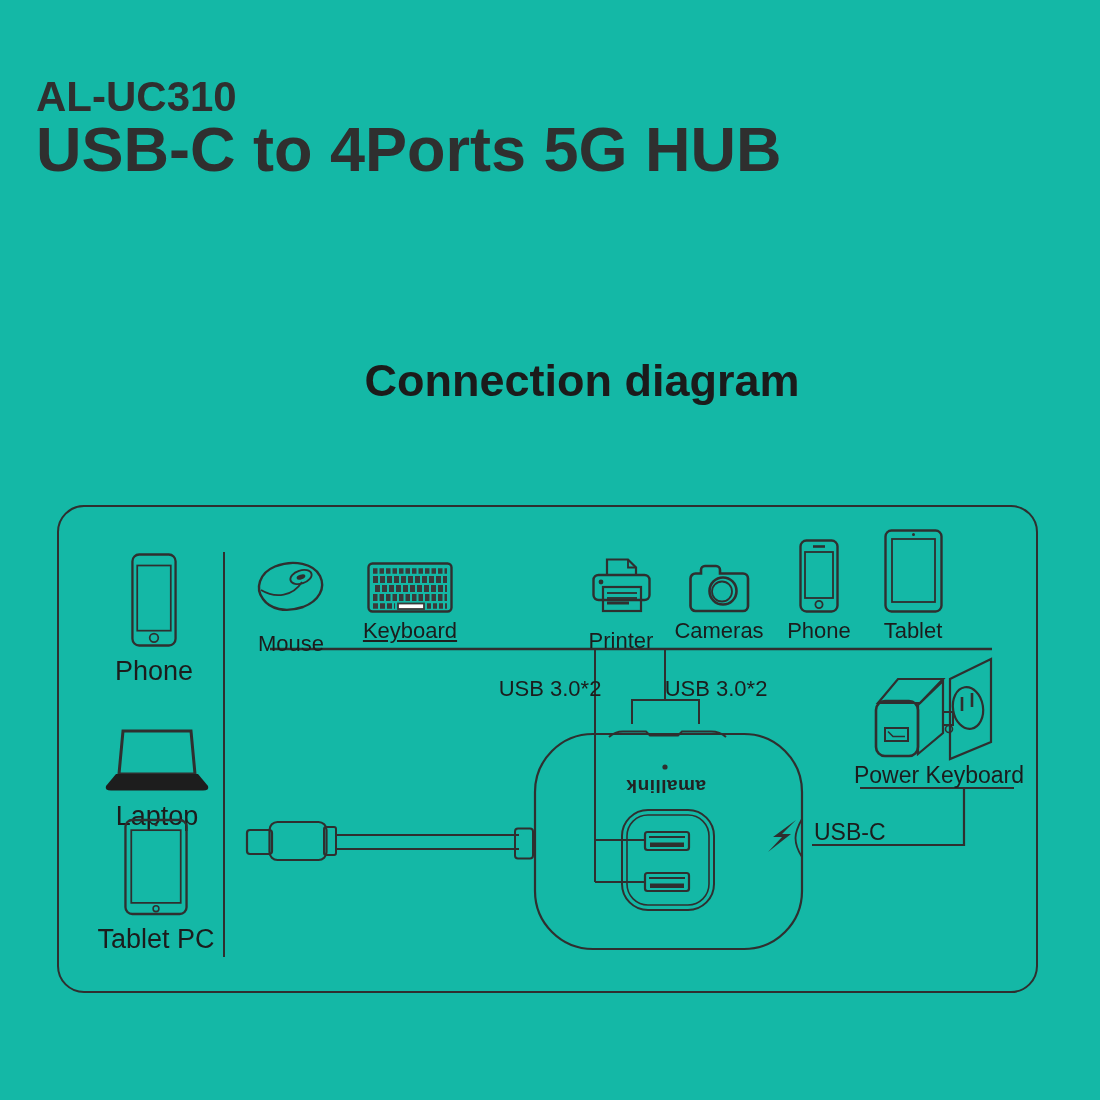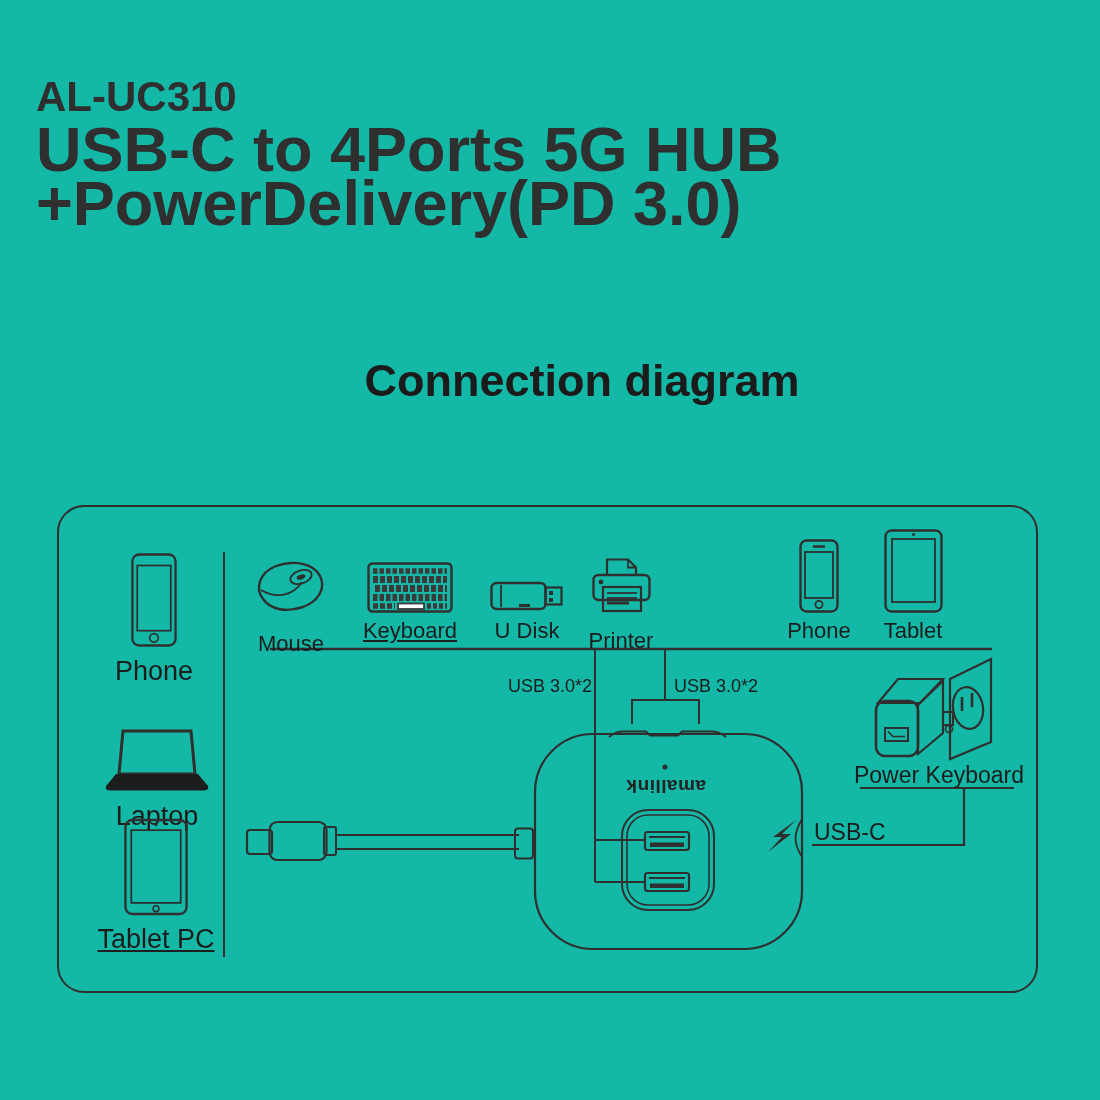--- a/index.html
+++ b/index.html
@@ -17,37 +17,36 @@
            border:2px solid #2f2f2f;border-radius:27px;}
   .lines-svg{position:absolute;left:0;top:0;width:977px;height:484px;}
   
   .device{position:absolute;top:20px;width:150px;display:flex;flex-direction:column;align-items:center;}
   .icon-slot{height:86px;display:flex;align-items:flex-end;justify-content:center;}
   .dev-label{margin-top:5px;font-size:22px;color:#1c1c1c;white-space:nowrap;text-align:center;}
   .ldevice{position:absolute;width:150px;display:flex;flex-direction:column;align-items:center;gap:8px;}
   .ldev-label{font-size:27px;color:#1c1c1c;white-space:nowrap;text-align:center;}
   .divider{position:absolute;left:164px;top:45px;width:2px;height:405px;background:#2f2f2f;}
   
-  .flabel{position:absolute;font-size:18px;color:#1c1c1c;white-space:nowrap;transform:translateX(-50%);}
+  .flabel{position:absolute;font-size:22px;color:#1c1c1c;white-space:nowrap;transform:translateX(-50%);}
   .usbc-label{position:absolute;left:755px;top:312px;font-size:23px;color:#1c1c1c;white-space:nowrap;text-align:center;}
   .pa-label{position:absolute;left:880px;top:255px;font-size:23px;transform:translateX(-50%);white-space:nowrap;color:#1c1c1c;}
   .brand{position:absolute;left:607px;top:279px;transform:translate(-50%,-50%) rotate(180deg);
          font-size:19px;font-weight:700;color:#222;letter-spacing:.5px;white-space:nowrap;}
   svg{display:block;}
   .st{stroke:#2f2f2f;fill:none;}
 </style>
 </head>
 <body>
 
 <div class="page">
 
   <div class="title-block">
     <div class="title-model">AL-UC310</div>
     <div class="title-line">USB-C to 4Ports 5G HUB</div>
-    <div class="title-line">+PowerDelivery(PD 3.0)</div>
   </div>
 
   <div class="heading">Connection diagram</div>
 
   <div class="diagram">
 
     <svg class="lines-svg" viewBox="0 0 977 484">
 
       <path class="st" d="M211,142 H933" stroke-width="2.5"></path>
 
@@ -115,21 +114,21 @@
     </div>
 
     <div class="ldevice" style="left:23px;top:190px;margin-top:32px;">
       <svg width="106" height="64" viewBox="0 0 106 64">
         <polygon points="19,2 87,2 91,45 15,45" fill="#fff" class="st" stroke-width="3"></polygon>
         <path d="M12,45 H94 L104,57 Q105.5,61.5 99,61.5 H7 Q0.5,61.5 2,57 Z" fill="#1d1d1d"></path>
       </svg>
       <div class="ldev-label">Laptop</div>
     </div>
 
-    <div class="ldevice" style="left:22px;top:311px;text-decoration:underline;">
+    <div class="ldevice" style="left:22px;top:311px;">
       <svg width="64" height="98" viewBox="0 0 66 100">
         <rect x="1.5" y="1.5" width="63" height="97" rx="7" fill="#fff" class="st" stroke-width="2.4"></rect>
         <rect x="7.5" y="12" width="51" height="75" fill="#fff" class="st" stroke-width="1.8"></rect>
         <circle cx="33" cy="93" r="3" fill="#fff" class="st" stroke-width="1.6"></circle>
         <circle cx="33" cy="6.5" r="1.6" fill="#2f2f2f"></circle>
       </svg>
       <div class="ldev-label">Tablet PC</div>
     </div>
 
     <div class="device" style="left:157px;gap:13px;">
@@ -153,50 +152,47 @@
           <line x1="8" y1="26.5" x2="80" y2="26.5" stroke="#3a3a3a" stroke-width="7" stroke-dasharray="5 2"></line>
           <line x1="6" y1="35.5" x2="80" y2="35.5" stroke="#3a3a3a" stroke-width="7" stroke-dasharray="4.5 2"></line>
           <line x1="6" y1="44" x2="28" y2="44" stroke="#3a3a3a" stroke-width="5.5" stroke-dasharray="5 2"></line>
           <rect x="31" y="41.5" width="26" height="5.5" fill="#fff" stroke="#3a3a3a" stroke-width="1.8"></rect>
           <line x1="60" y1="44" x2="80" y2="44" stroke="#3a3a3a" stroke-width="5.5" stroke-dasharray="4 2"></line>
         </svg>
       </div>
       <div class="dev-label">Keyboard</div>
     </div>
 
-    <div class="device" style="left:393px;">
-      <div class="icon-slot">
-        <svg width="74" height="34" viewBox="0 0 74 34">
-          <rect x="1.5" y="4" width="54" height="26" rx="5" fill="#fff" class="st" stroke-width="2.4"></rect>
-          <line x1="11" y1="6" x2="11" y2="28" class="st" stroke-width="1.8"></line>
-          <rect x="29" y="25" width="11" height="3" fill="#2f2f2f"></rect>
-          <rect x="55.5" y="8.5" width="16" height="17" fill="#fff" class="st" stroke-width="2.2"></rect>
-          <rect x="59" y="12" width="4" height="4" fill="#2f2f2f"></rect>
-          <rect x="59" y="19" width="4" height="4" fill="#2f2f2f"></rect>
-        </svg>
-      </div>
-      <div class="dev-label">U Disk</div>
-    </div>
 
     <div class="device" style="left:487px;gap:10px;">
       <div class="icon-slot">
         <svg width="59" height="56" viewBox="0 0 59 56">
           <path d="M15,18 V2.5 H36 L44,10.5 V18" fill="#fff" class="st" stroke-width="2.2"></path>
           <path d="M36,2.5 V10.5 H44" class="st" stroke-width="1.8"></path>
           <rect x="1.5" y="18" width="56" height="25" rx="5" fill="#fff" class="st" stroke-width="2.4"></rect>
           <circle cx="9" cy="25" r="2.4" fill="#2f2f2f"></circle>
           <rect x="11" y="30" width="38" height="24" fill="#fff" class="st" stroke-width="2.2"></rect>
           <line x1="15" y1="36" x2="45" y2="36" class="st" stroke-width="1.8"></line>
           <line x1="15" y1="41" x2="45" y2="41" class="st" stroke-width="1.8"></line>
           <line x1="15" y1="46" x2="37" y2="46" stroke="#2f2f2f" stroke-width="3"></line>
         </svg>
       </div>
       <div class="dev-label">Printer</div>
     </div>
 
+    <div class="device" style="left:585px;">
+      <div class="icon-slot">
+        <svg width="61" height="49" viewBox="0 0 61 49">
+          <path d="M1.5,14.5 a5,5 0 0 1 5,-5 H12 V6 a4,4 0 0 1 4,-4 h11 a4,4 0 0 1 4,4 v3.5 H54 a5,5 0 0 1 5,5 V42 a5,5 0 0 1 -5,5 H6.5 a5,5 0 0 1 -5,-5 Z" fill="#fff" class="st" stroke-width="2.6"></path>
+          <circle cx="34" cy="27" r="13.5" fill="#fff" class="st" stroke-width="2.6"></circle>
+          <circle cx="33" cy="27.5" r="10" fill="#fff" class="st" stroke-width="1.8"></circle>
+        </svg>
+      </div>
+      <div class="dev-label">Cameras</div>
+    </div>
 
     <div class="device" style="left:685px;">
       <div class="icon-slot">
         <svg width="40" height="74" viewBox="0 0 40 74">
           <rect x="1.5" y="1.5" width="37" height="71" rx="6" fill="#fff" class="st" stroke-width="2.4"></rect>
           <rect x="6" y="13" width="28" height="46" fill="#fff" class="st" stroke-width="1.8"></rect>
           <line x1="14" y1="7.5" x2="26" y2="7.5" class="st" stroke-width="2.6"></line>
           <circle cx="20" cy="65.5" r="3.6" fill="#fff" class="st" stroke-width="1.8"></circle>
         </svg>
       </div>

